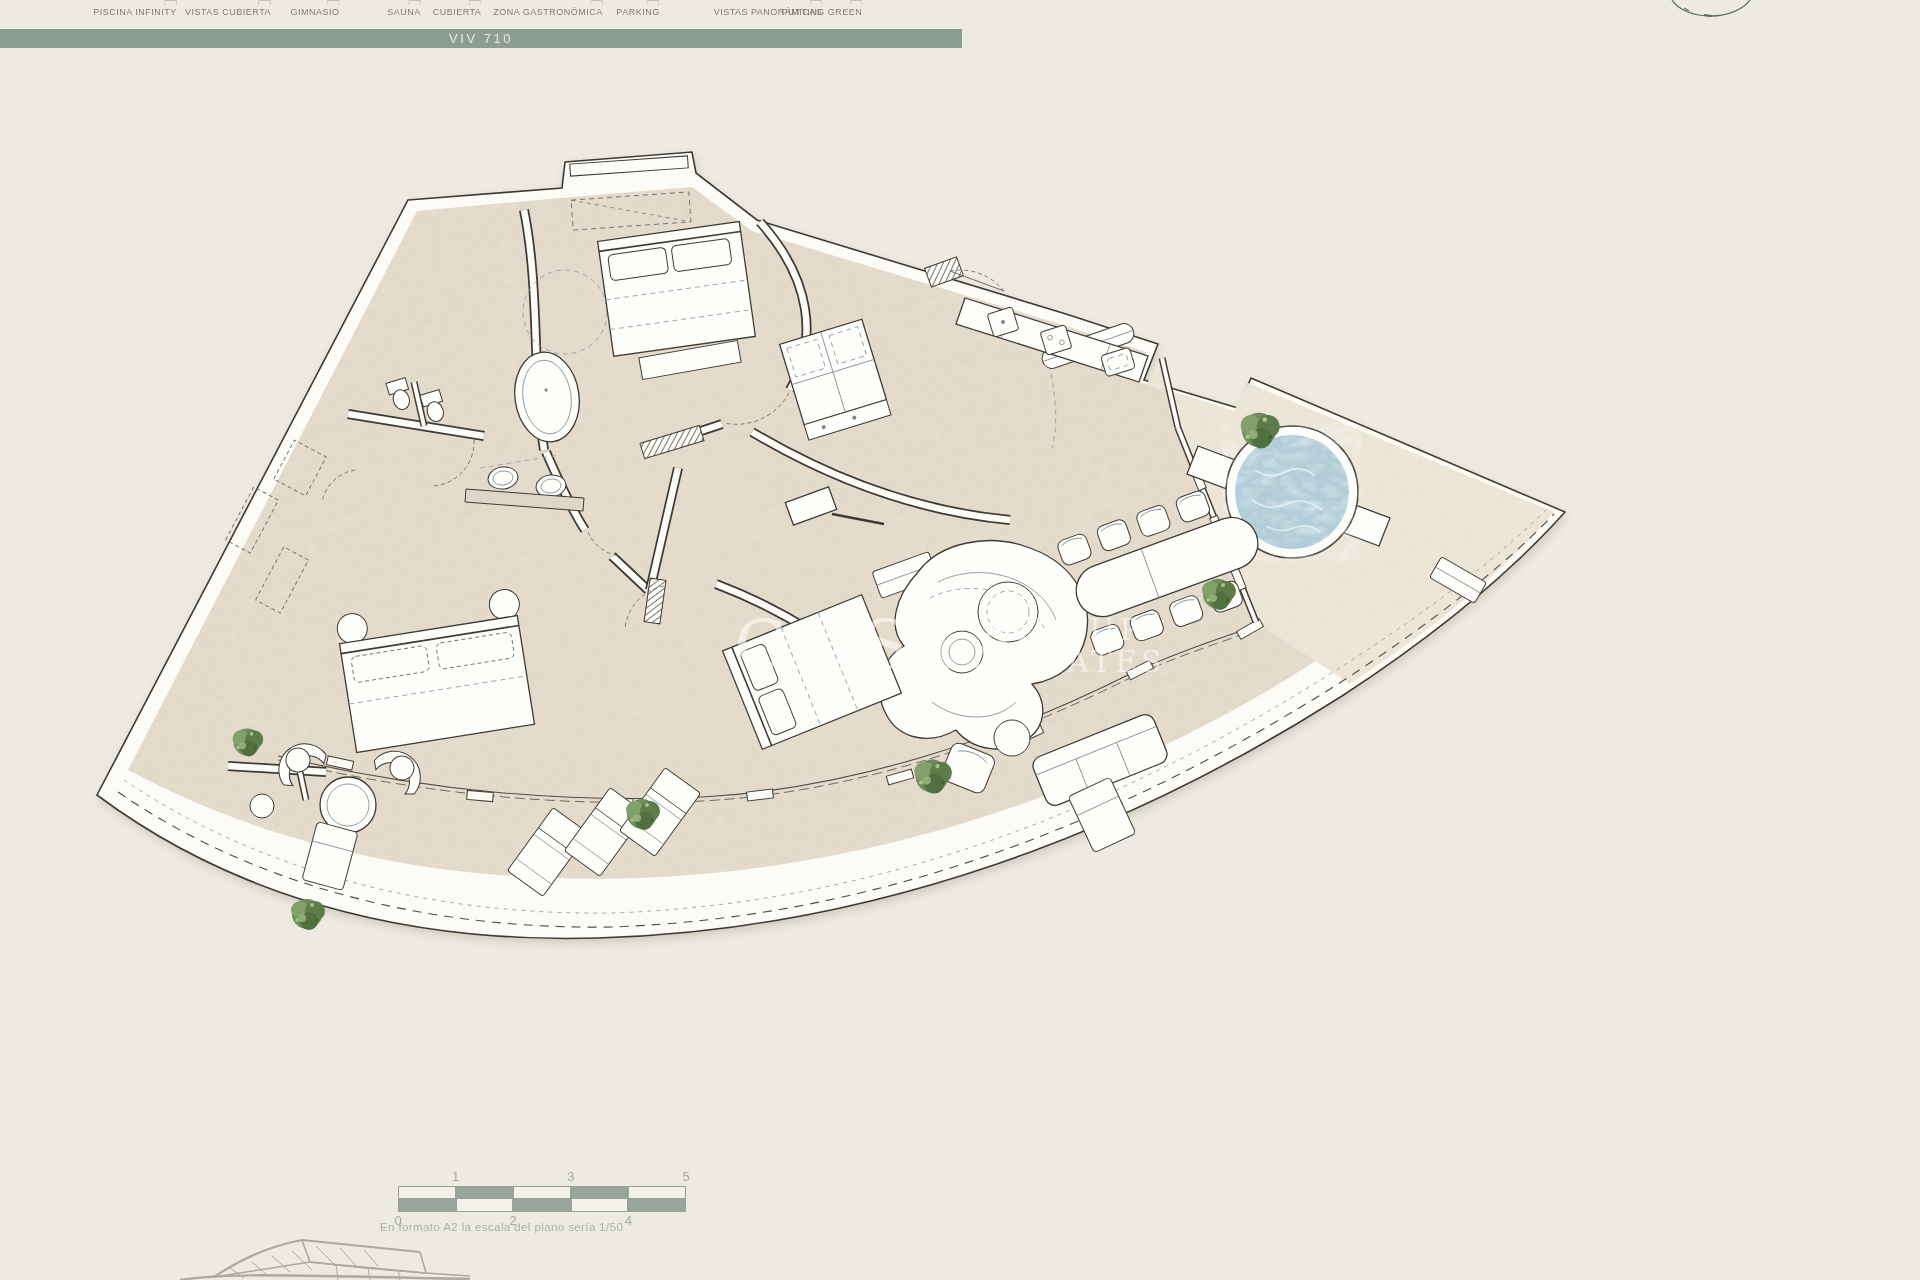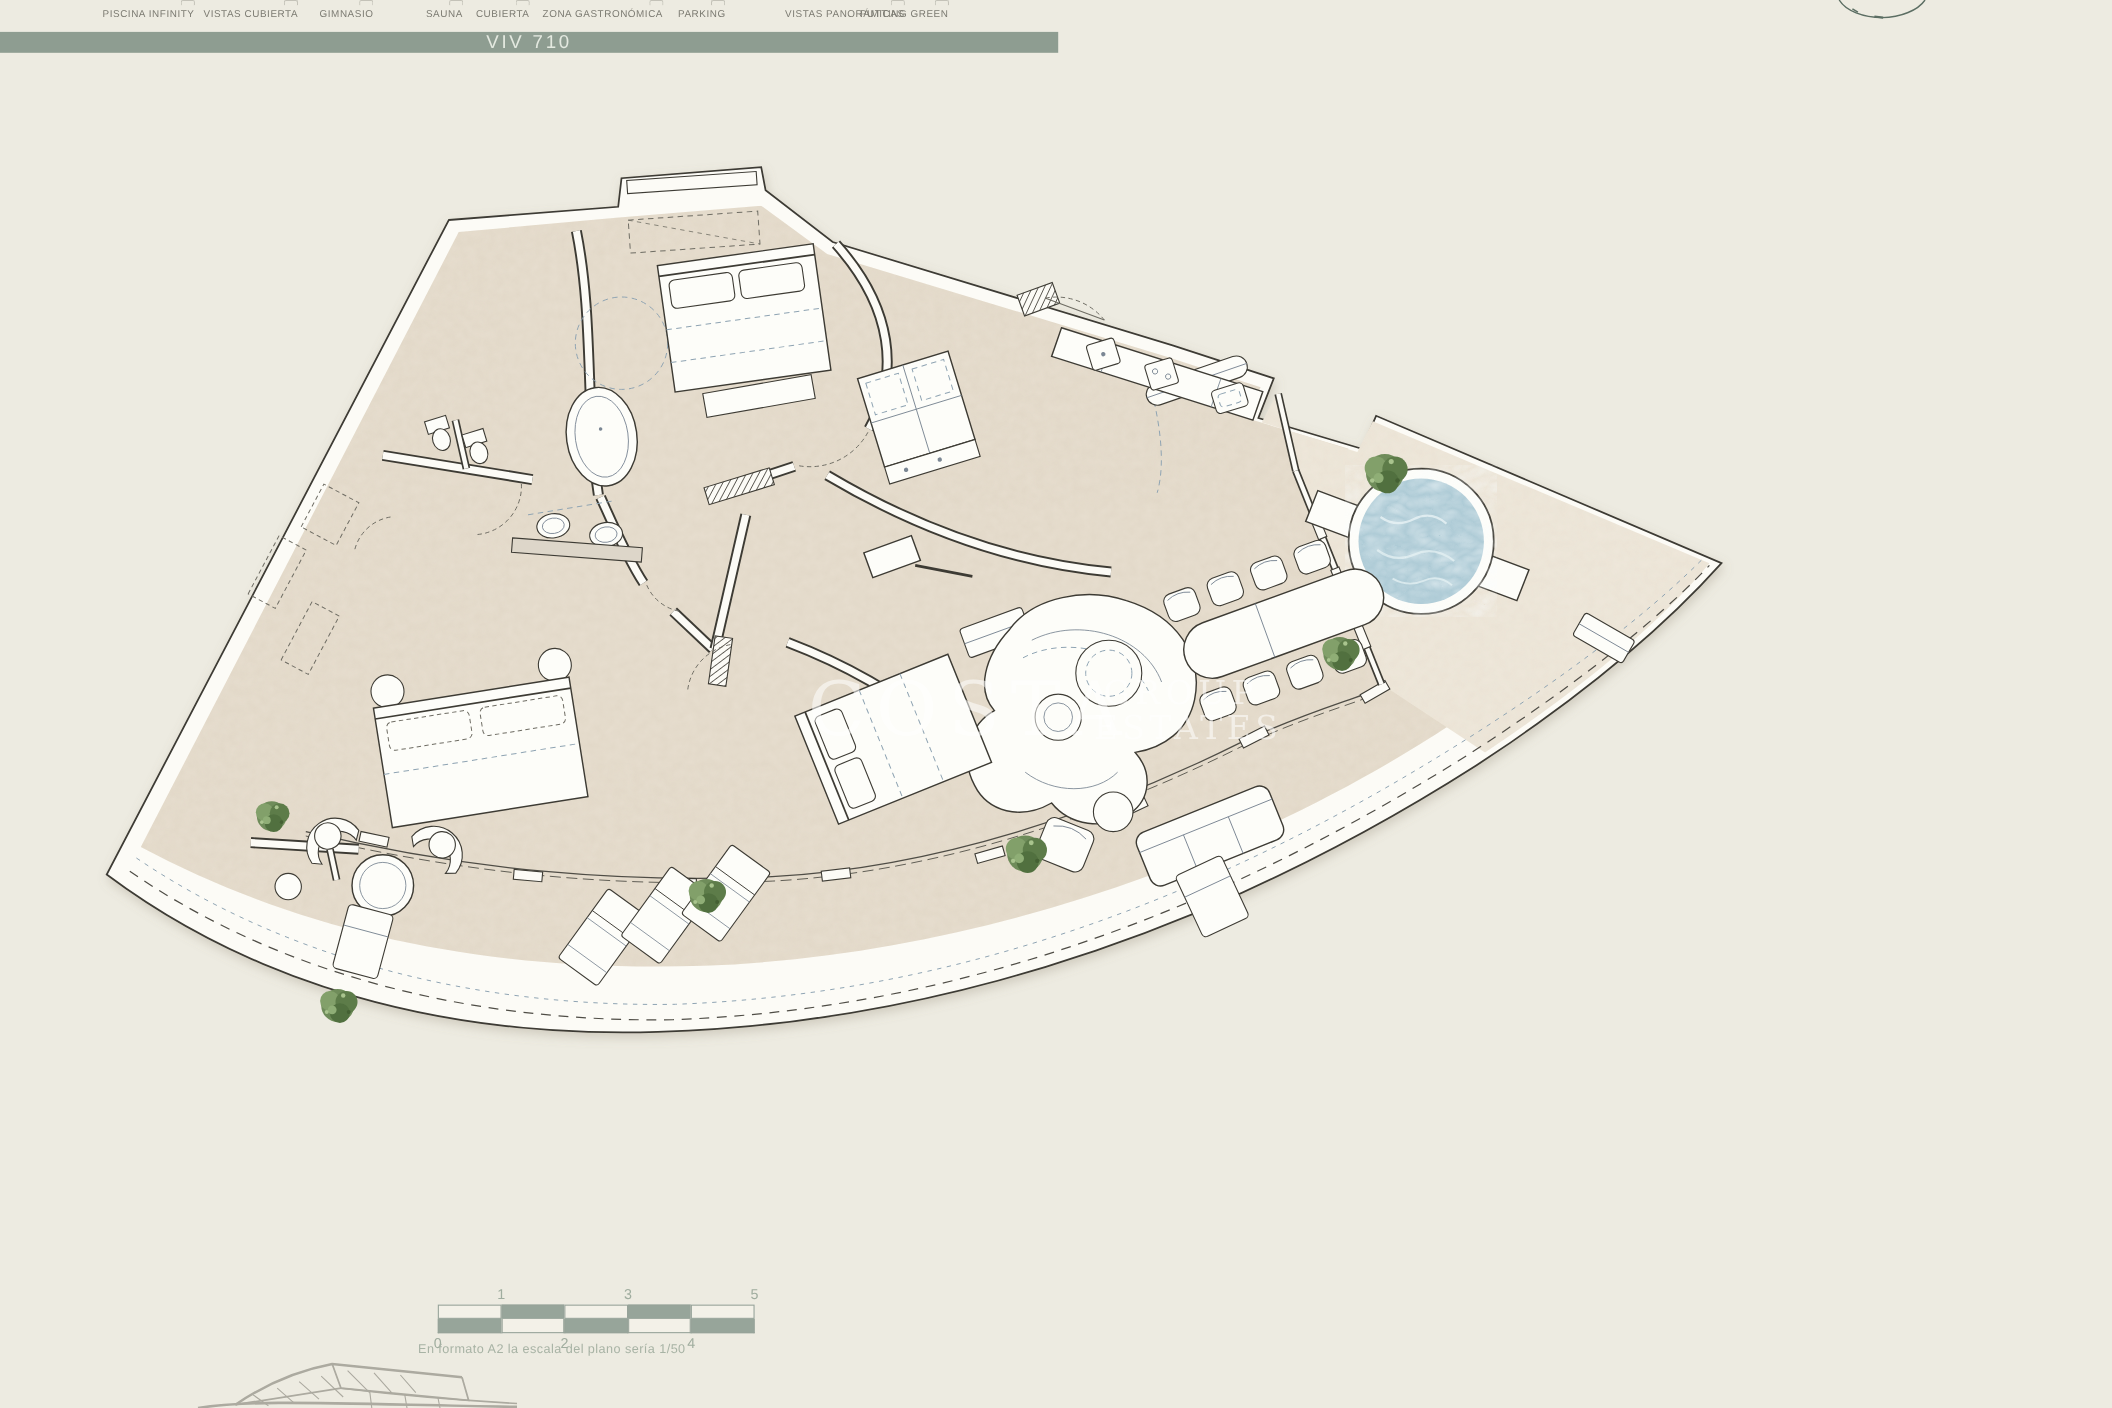--- a/index.html
+++ b/index.html
@@ -11,21 +11,21 @@
   
   .amenities{position:absolute;left:0;top:0;width:100%;height:26px;}
   .amenity{position:absolute;top:0;transform:translateX(-50%);display:flex;flex-direction:column;
            align-items:flex-end;gap:2px;}
   .amenity .lbl{font-size:9px;color:#7c7b72;letter-spacing:.5px;white-space:nowrap;}
   .icon-stub{width:11px;height:4px;border:1px solid #a3a298;border-bottom:none;
              border-radius:2px 2px 0 0;opacity:.55;}
 
   
   .title-bar{position:absolute;left:0;top:29px;width:962px;height:19px;background:#8e9d91;}
-  .title-bar span{display:block;text-align:center;line-height:19px;font-size:17px;
+  .title-bar span{display:block;text-align:center;line-height:19px;font-size:13px;
                   letter-spacing:2.5px;color:#e4e9e0;}
 
   
   .scalebar{position:absolute;left:398px;top:1186px;width:288px;height:26px;}
   .sb-row{display:flex;width:288px;height:13px;box-sizing:border-box;}
   .seg{width:57.6px;height:13px;box-sizing:border-box;border:1px solid #97a399;}
   .seg.l{background:#f3f1e8;}
   .seg.d{background:#97a59a;}
   .sb-row.r2 .seg{border-top:none;}
   .num{position:absolute;font-size:13px;color:#a0ad9f;transform:translateX(-50%);}

